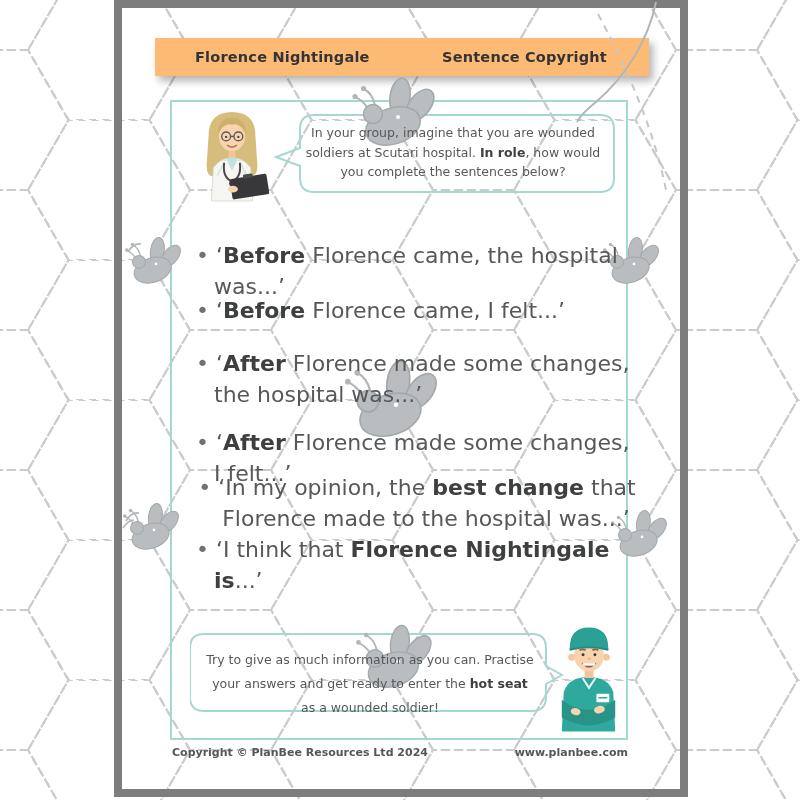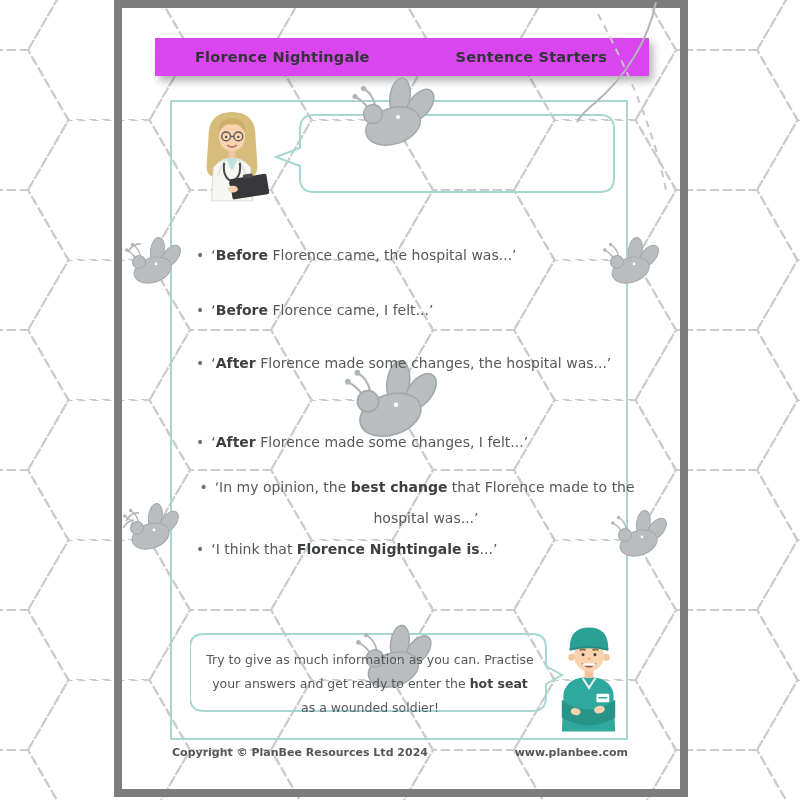--- a/index.html
+++ b/index.html
@@ -2,32 +2,32 @@
 <html><head>
 <meta charset="utf-8">
 <style>
   html,body{margin:0;padding:0;background:#fff;}
   #stage{position:relative;width:800px;height:800px;background:#ffffff;overflow:hidden;
          font-family:"DejaVu Sans","Liberation Sans",sans-serif;}
   .abs{position:absolute;}
   #bg-pattern{left:0;top:0;z-index:0;}
   #page-frame{left:114px;top:0;width:574px;height:797px;border:8px solid #7d7d7d;
               box-sizing:border-box;z-index:1;background:transparent;}
-  #header-bar{left:155px;top:38px;width:494px;height:38px;background:#d946ef;
+  #header-bar{left:155px;top:38px;width:494px;height:38px;background:#fdba74;
               box-shadow:4px 5px 8px rgba(0,0,0,0.30);display:flex;align-items:center;
               justify-content:space-between;padding:0 42px 0 40px;box-sizing:border-box;
               z-index:2;font-size:14.5px;font-weight:700;color:#333437;letter-spacing:.2px;}
   #content-box{left:170px;top:100px;width:458px;height:640px;border:2px solid #a6d8d2;
                box-sizing:border-box;z-index:2;}
   .bubble-svg{z-index:2;}
   #intro-text{left:298px;top:123px;width:310px;text-align:center;font-size:12.5px;
               line-height:19.5px;color:#57585a;z-index:4;}
   #outro-text{left:205px;top:648px;width:330px;text-align:center;font-size:12.5px;
               line-height:24px;color:#57585a;z-index:4;}
-  .bullet{position:absolute;left:196px;width:424px;font-size:14px;line-height:31px;
+  .bullet{position:absolute;left:196px;width:424px;font-size:22px;line-height:31px;
           color:#57585a;z-index:4;padding-left:18px;text-indent:-18px;}
   .bullet .dot{color:#6f7173;margin-right:7px;}
   .bseg{font-weight:700;color:#3e3f41;}
   #bees-layer{left:0;top:0;z-index:3;pointer-events:none;}
   #trail-layer{left:0;top:0;z-index:5;pointer-events:none;}
   #avatar-doctor{left:188px;top:106px;z-index:4;}
   #avatar-nurse{left:542px;top:620px;z-index:4;}
   #footer{left:172px;top:746px;width:456px;display:flex;justify-content:space-between;
           font-size:11px;font-weight:700;color:#55565a;z-index:2;}
   #footer a{color:#55565a;text-decoration:none;cursor:pointer;}
@@ -49,28 +49,29 @@
         </g>
       </pattern>
     </defs>
     <rect x="0" y="0" width="800" height="800" fill="url(#hex)"></rect>
   </svg>
 
   <div id="page-frame" class="abs"></div>
 
   <div id="header-bar" class="abs">
     <span>Florence Nightingale</span>
-    <span>Sentence Starters</span>
+    <span>Sentence Copyright</span>
   </div>
 
   <div id="content-box" class="abs"></div>
 
   <svg class="abs bubble-svg" style="left:270px;top:114px;" width="348" height="80">
     <path d="M44,1 H330 Q344,1 344,15 V64 Q344,78 330,78 H44 Q30,78 30,64 V52 L6,43 L30,34 V15 Q30,1 44,1 Z" fill="none" stroke="#a6d8d2" stroke-width="2"></path>
   </svg>
+  <div id="intro-text" class="abs"><span>In your group, imagine that you are wounded soldiers at Scutari hospital. </span><span class="bseg">In role</span><span>, how would you complete the sentences below?</span></div>
 
   <div class="bullet" style="top:240px;">
     <span class="dot">•</span><span><span>‘</span><span class="bseg">Before</span><span> Florence came, the hospital was...’</span></span>
   </div>
   <div class="bullet" style="top:295px;">
     <span class="dot">•</span><span><span>‘</span><span class="bseg">Before</span><span> Florence came, I felt...’</span></span>
   </div>
   <div class="bullet" style="top:348px;">
     <span class="dot">•</span><span><span>‘</span><span class="bseg">After</span><span> Florence made some changes, the hospital was...’</span></span>
   </div>

